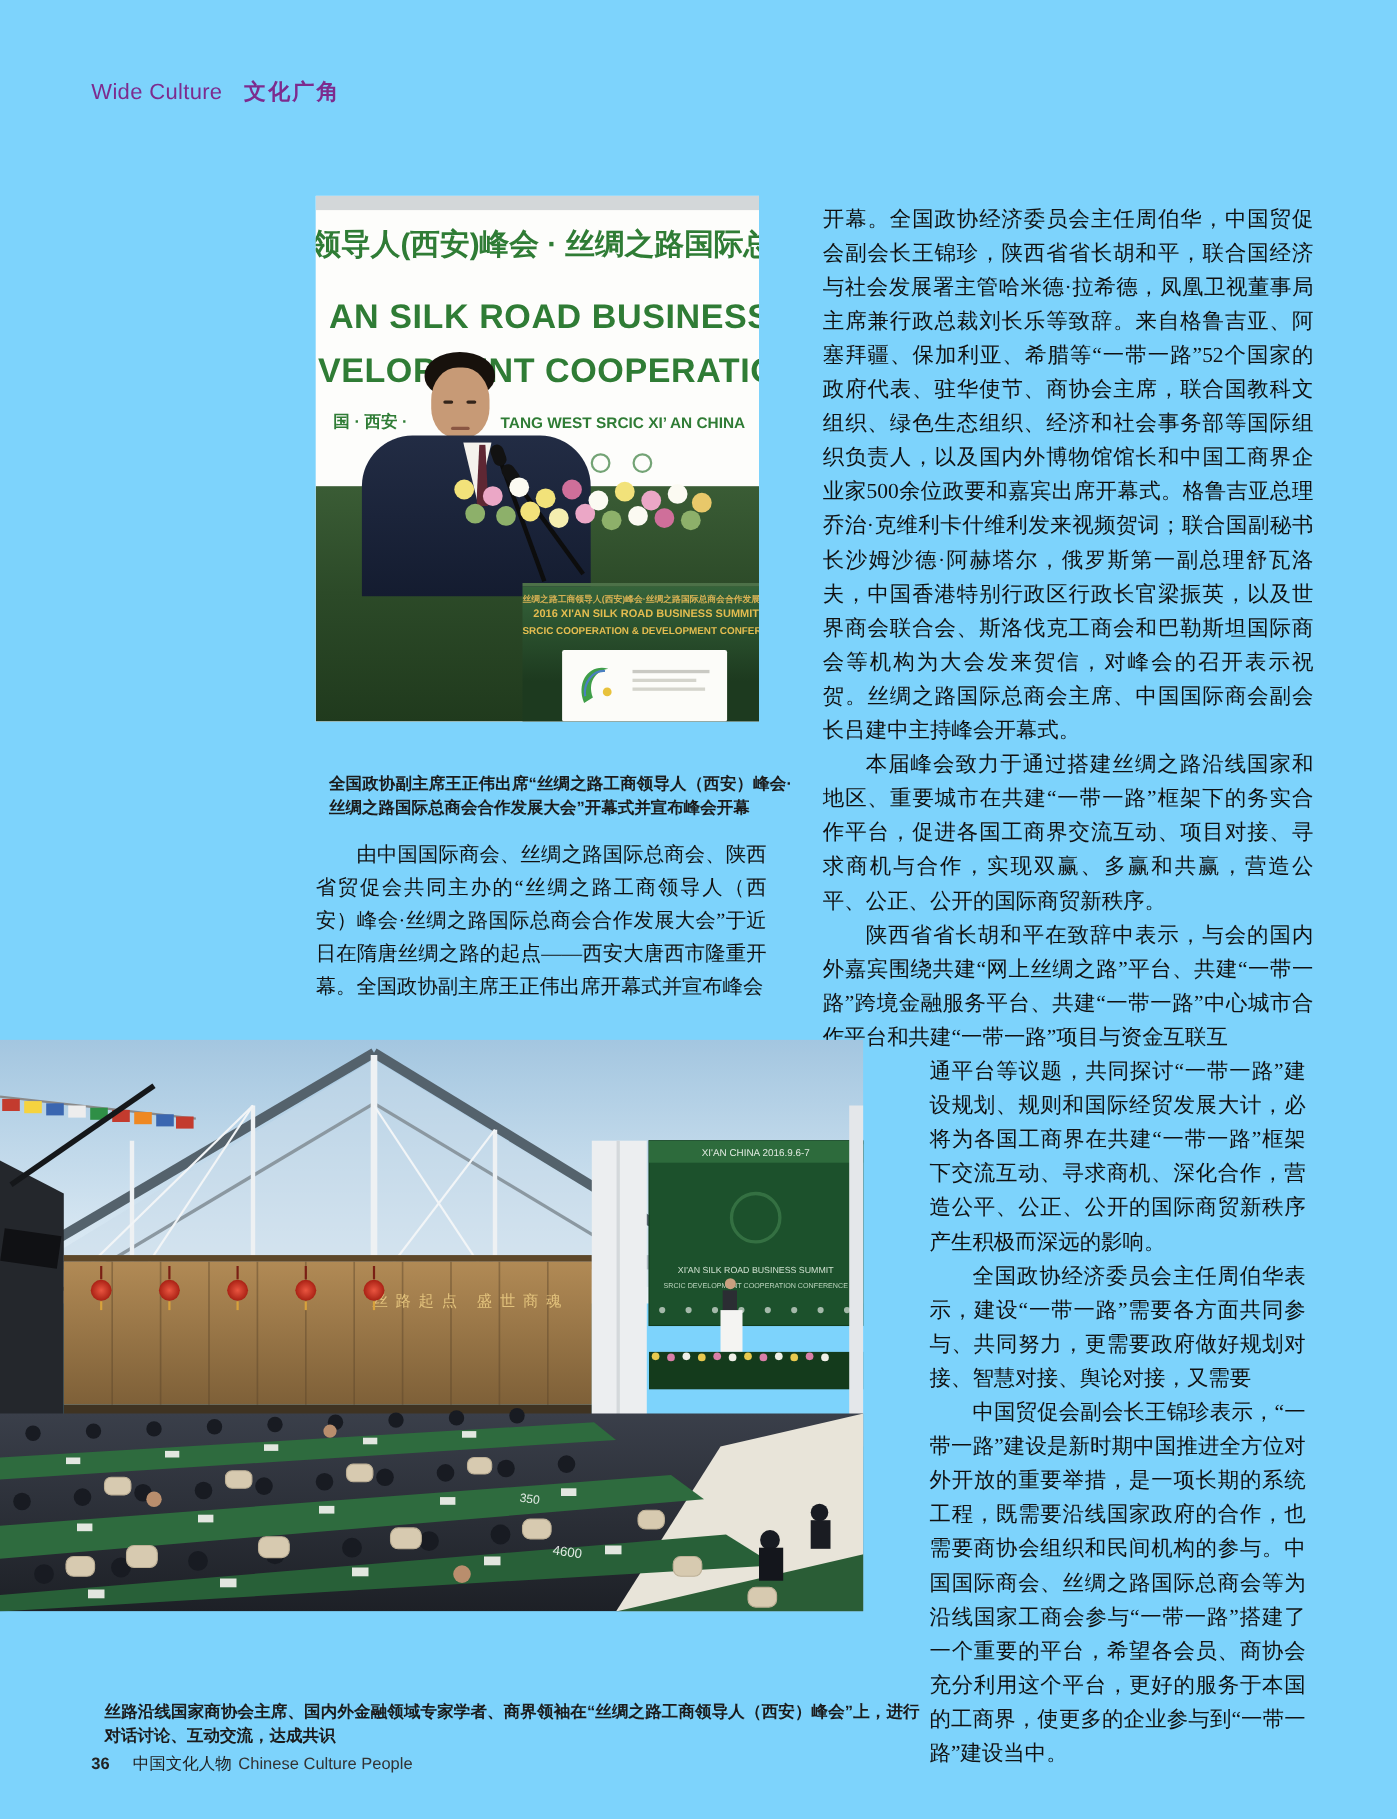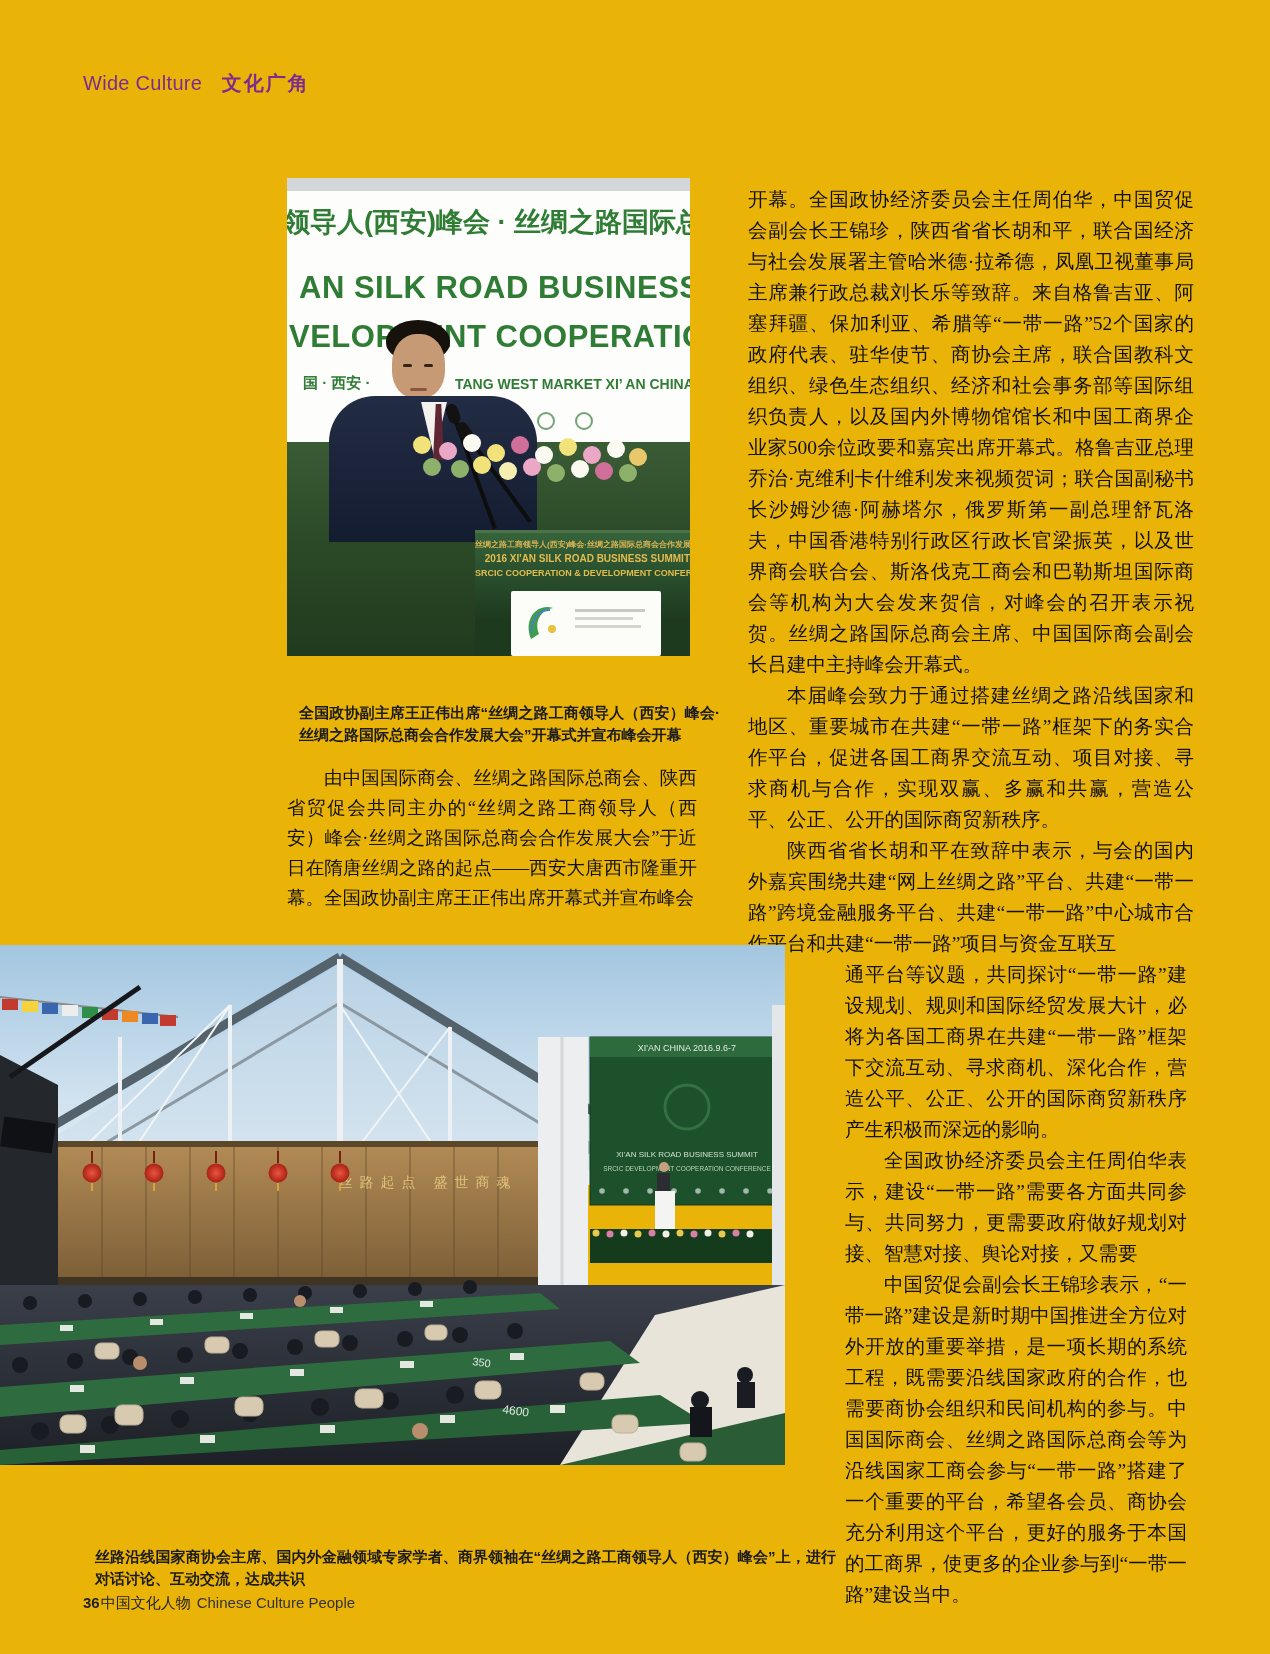--- a/index.html
+++ b/index.html
@@ -1,16 +1,16 @@
 <!DOCTYPE html>
 <html><head>
 <meta charset="utf-8">
 <style>
   html,body{margin:0;padding:0;background:#9a9a9a;}
-  .page{position:relative;width:1270px;height:1654px;background:#eab308;overflow:hidden;
+  .page{position:relative;width:1270px;height:1654px;background:#7dd3fc;overflow:hidden;
         font-family:"Liberation Sans",sans-serif;}
 
   
   .header{position:absolute;left:83px;top:70px;font-size:20px;color:#7d2b8e;}
   .header .en{letter-spacing:.3px;}
   .header .zh{font-weight:700;margin-left:14px;letter-spacing:2px;}
 
   
   .photo-top{position:absolute;left:287px;top:178px;width:403px;height:478px;margin:0;
              background:#fdfdfb;overflow:hidden;}
@@ -67,40 +67,40 @@
   .cols p{margin:0;text-indent:2em;}
   .cols p.cont{text-indent:0;}
   .colB{margin-left:97px;width:342px;}
 
   
   .photo-bottom{position:absolute;left:0;top:945px;width:785px;height:520px;margin:0;overflow:hidden;}
   .photo-bottom svg{display:block;}
 
   
   .footer{position:absolute;left:83px;top:1594px;font-size:15px;color:#222;}
-  .footer b{margin-right:1px;}
+  .footer b{margin-right:21px;}
   .footer .en{margin-left:6px;color:#333;}
 </style>
 </head>
 <body>
 
 <div class="page">
 
   <div class="header">
     <span class="en">Wide Culture</span>
     <span class="zh">文化广角</span>
   </div>
 
   <figure class="photo-top">
     <div class="tp-topstrip"></div>
     <div class="tp-zh">领导人(西安)峰会 · 丝绸之路国际总</div>
     <div class="tp-en1">AN SILK ROAD BUSINESS S</div>
     <div class="tp-en2">VELOPMENT COOPERATION</div>
     <div class="tp-sub-zh">国 · 西安 ·</div>
-    <div class="tp-sub-en">TANG WEST MARKET XI’ AN CHINA</div>
+    <div class="tp-sub-en">TANG WEST SRCIC XI’ AN CHINA</div>
     <div class="tp-logos">
         <i></i>
         <i></i>
         <i></i>
         <i></i>
         <i></i>
       </div>
     <div class="tp-green"></div>
     <div class="tp-hair"></div>
     <div class="tp-face"></div>

